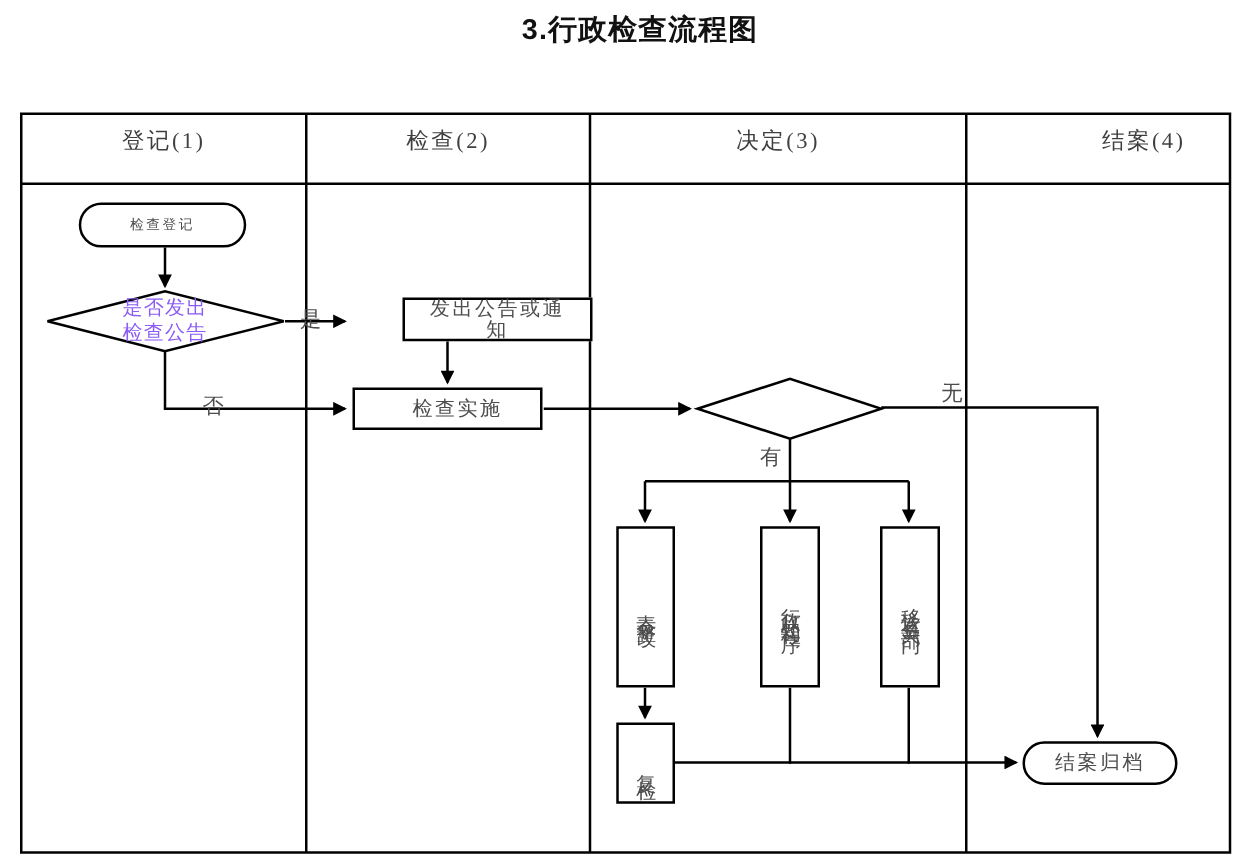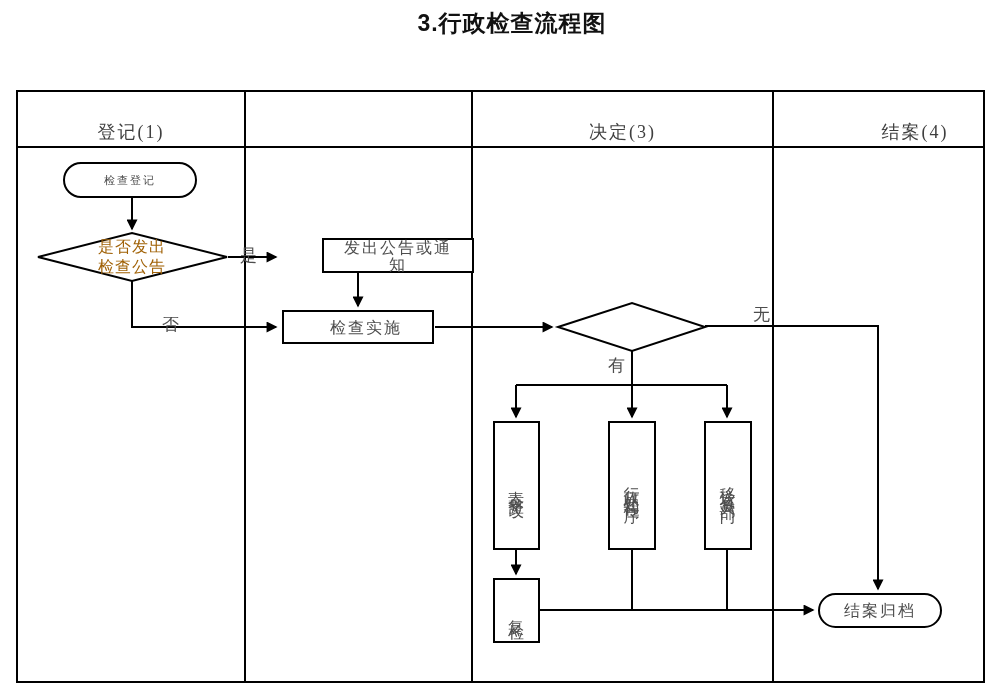--- a/index.html
+++ b/index.html
@@ -2,40 +2,41 @@
 <html><head>
 <meta charset="utf-8">
 <style>
   html,body{margin:0;padding:0;background:#ffffff;}
   .canvas{position:relative;width:1000px;height:694px;background:#ffffff;overflow:hidden;
           font-family:"Liberation Serif","DejaVu Serif",serif;}
   .title{position:absolute;left:0;top:8px;width:1000px;text-align:center;
          font-family:"Liberation Sans","DejaVu Sans",sans-serif;
          font-size:23px;font-weight:600;color:#111;letter-spacing:1px;padding-left:12px;}
   .wires{position:absolute;left:0;top:0;}
-  .lane-header{position:absolute;top:112px;height:40px;display:flex;align-items:center;justify-content:center;
+  .lane-header{position:absolute;top:92px;height:40px;display:flex;align-items:center;justify-content:center;
                font-size:18px;letter-spacing:2px;color:#3f3f3f;}
   .node{position:absolute;display:flex;align-items:center;justify-content:center;text-align:center;
         background:#ffffff;border:2px solid #000;box-sizing:border-box;
         font-size:16px;color:#4d4d4d;letter-spacing:2px;line-height:17px;}
   .oval{border-radius:18px;font-size:11px;}
   .vbox{writing-mode:vertical-lr;text-orientation:upright;letter-spacing:4px;font-size:16px;}
-  .dtext{position:absolute;text-align:center;font-size:16px;line-height:20px;color:#a16207;
+  .dtext{position:absolute;text-align:center;font-size:16px;line-height:20px;color:#8b5cf6;
          letter-spacing:1px;background:transparent;}
   .elabel{position:absolute;font-size:17px;color:#4d4d4d;background:transparent;line-height:18px;}
   .notice-pad{padding:0 13px;margin-left:40px;}
 </style>
 </head>
 <body>
 
 <div class="canvas">
 
   <div class="title">3.行政检查流程图</div>
 
   <div class="lane-header" style="left:17px;width:228px;">登记(1)</div>
+  <div class="lane-header" style="left:245px;width:227px;">检查(2)</div>
   <div class="lane-header" style="left:472px;width:301px;">决定(3)</div>
   <div class="lane-header" style="left:773px;width:212px;margin-left:36px;">结案(4)</div>
 
   <svg class="wires" width="1000" height="694" viewBox="0 0 1000 694">
     <defs>
       <marker id="arrow" viewBox="0 0 10 10" refX="8.6" refY="5" markerWidth="7" markerHeight="5.5" orient="auto-start-reverse">
         <path d="M0 0 L10 5 L0 10 z" fill="#000"></path>
       </marker>
     </defs>
 

